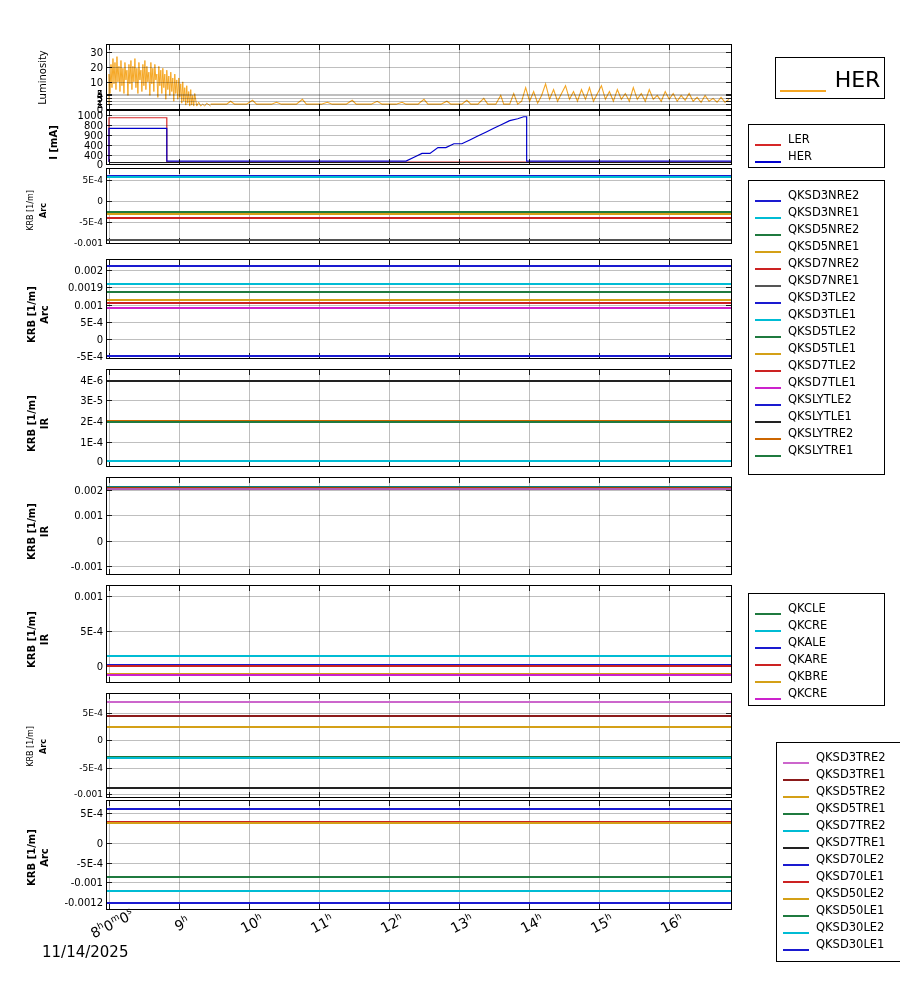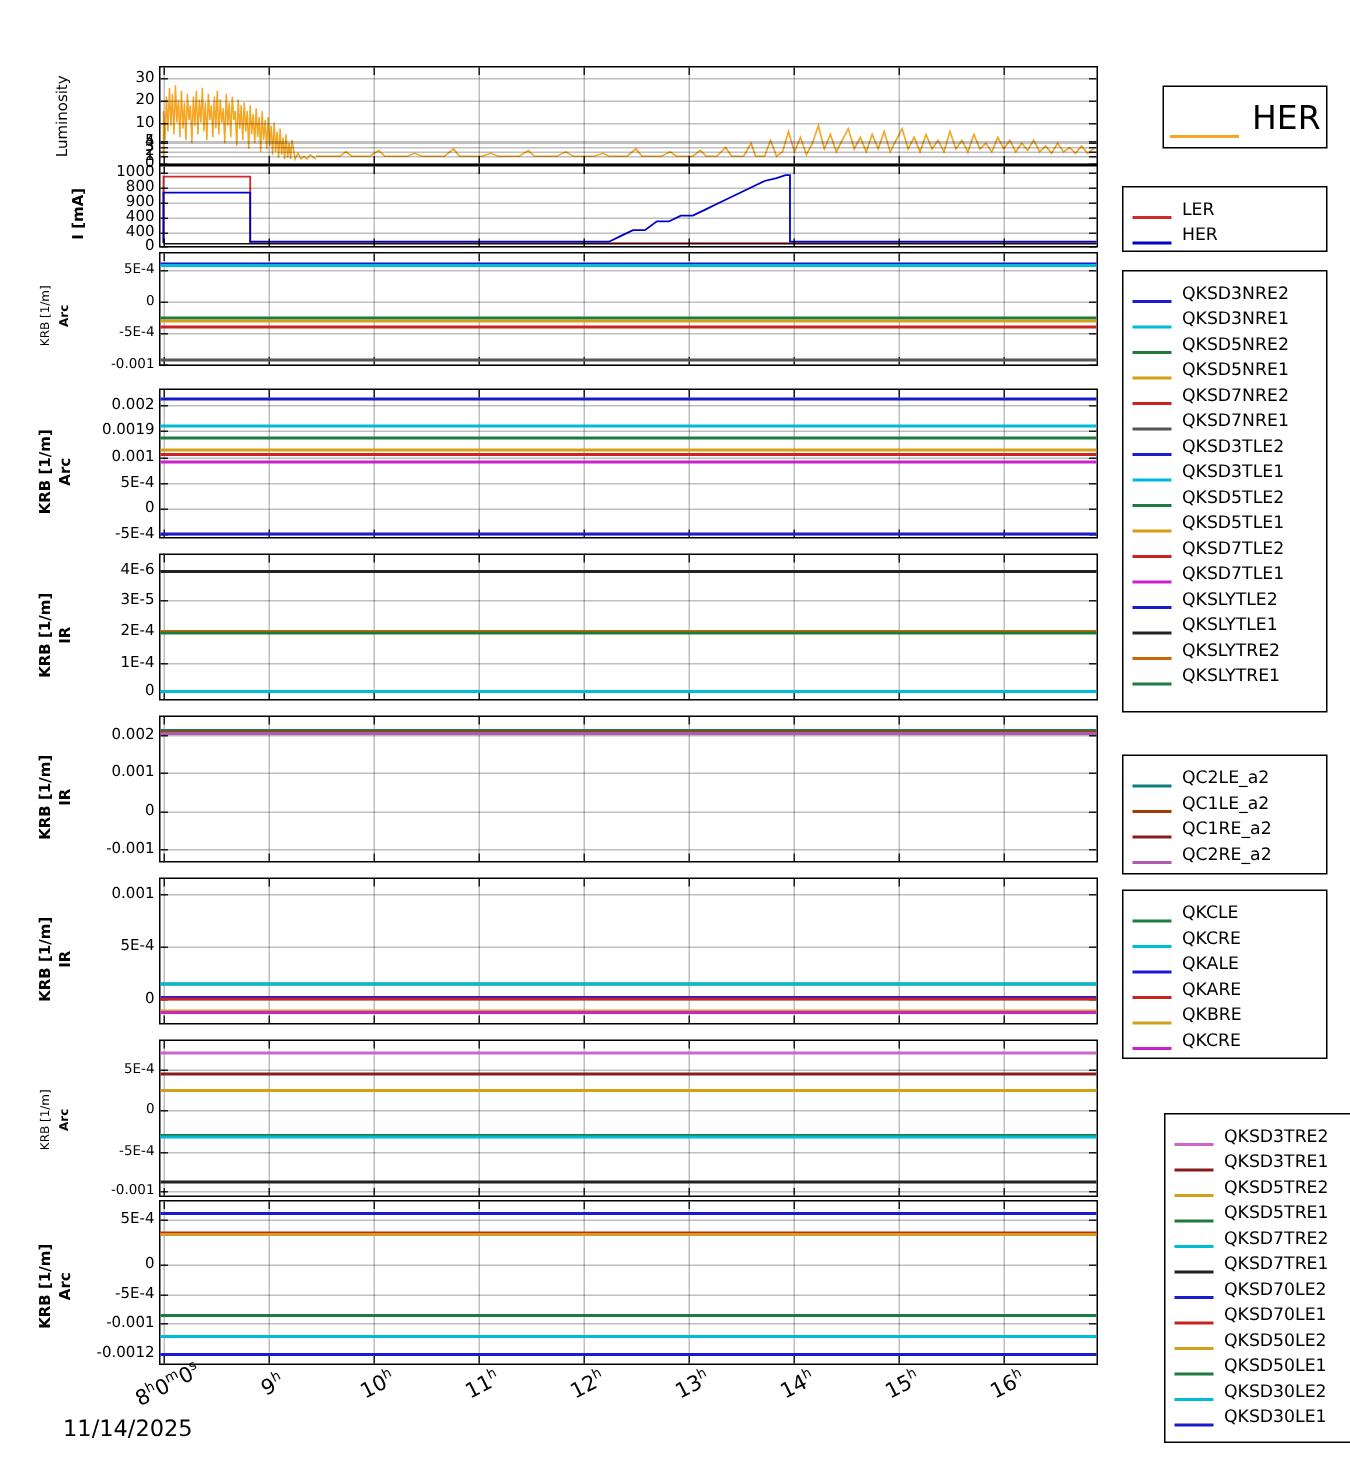--- a/index.html
+++ b/index.html
@@ -706,38 +706,20 @@
       <div class="row">
         <span class="swatch" style="border-top-color: rgb(204, 102, 0);"></span>
         <span class="lbl">QKSLYTRE2</span>
       </div>
       <div class="row">
         <span class="swatch" style="border-top-color: rgb(31, 122, 63);"></span>
         <span class="lbl">QKSLYTRE1</span>
       </div>
     </div>
 
-  <div class="legend" id="lg-qc" style="left:748px;top:503px;width:137px;height:80px;">
-      <div class="row">
-        <span class="swatch" style="border-top-color: rgb(13, 125, 125);"></span>
-        <span class="lbl">QC2LE_a2</span>
-      </div>
-      <div class="row">
-        <span class="swatch" style="border-top-color: rgb(160, 64, 0);"></span>
-        <span class="lbl">QC1LE_a2</span>
-      </div>
-      <div class="row">
-        <span class="swatch" style="border-top-color: rgb(139, 26, 26);"></span>
-        <span class="lbl">QC1RE_a2</span>
-      </div>
-      <div class="row">
-        <span class="swatch" style="border-top-color: rgb(176, 90, 176);"></span>
-        <span class="lbl">QC2RE_a2</span>
-      </div>
-    </div>
 
   <div class="legend" id="lg-qk" style="left:748px;top:593px;width:137px;height:113px;">
       <div class="row">
         <span class="swatch" style="border-top-color: rgb(31, 122, 63);"></span>
         <span class="lbl">QKCLE</span>
       </div>
       <div class="row">
         <span class="swatch" style="border-top-color: rgb(0, 188, 212);"></span>
         <span class="lbl">QKCRE</span>
       </div>

